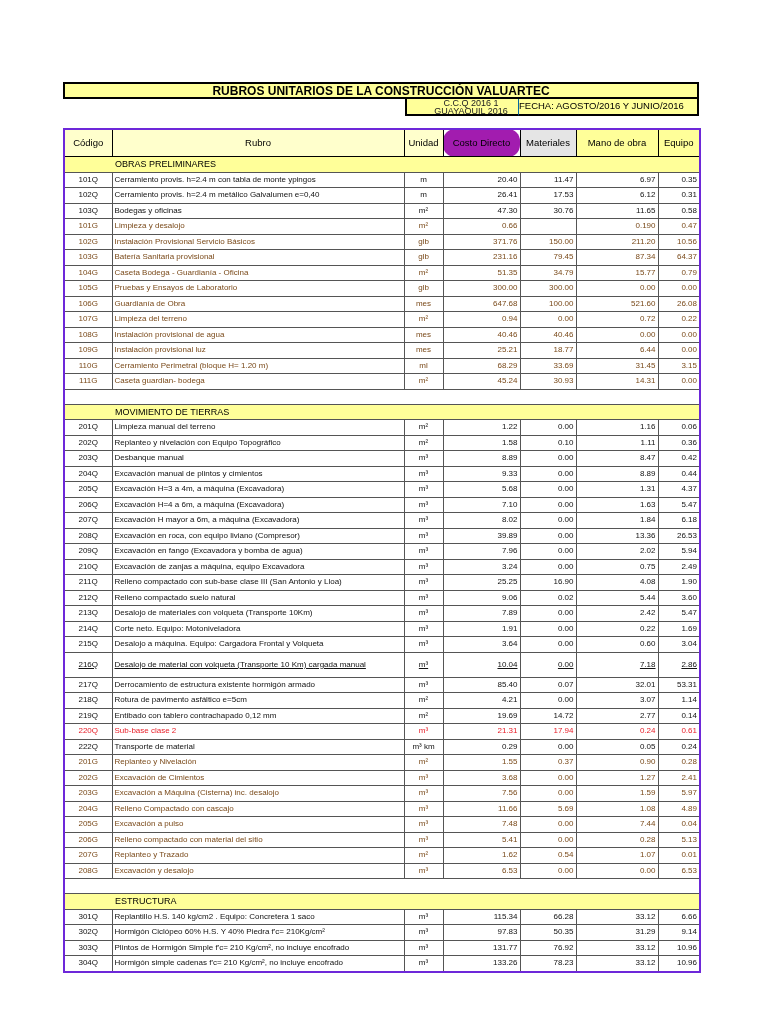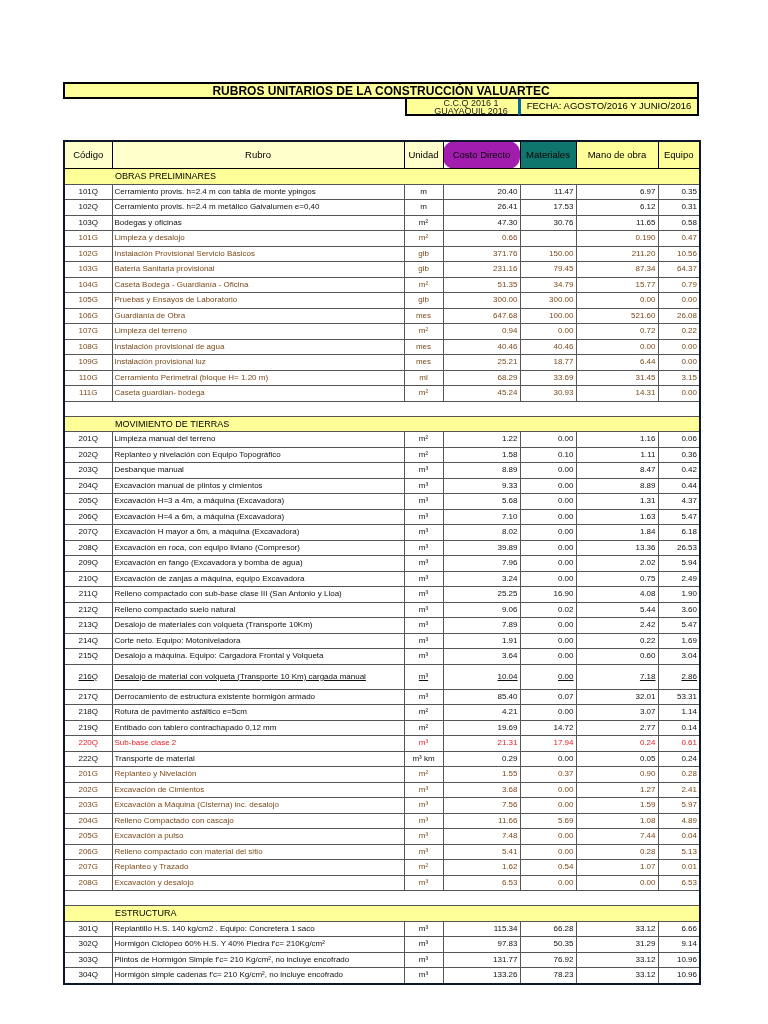--- a/index.html
+++ b/index.html
@@ -5,30 +5,30 @@
     html, body { margin: 0; padding: 0; background: #ffffff; }
     body { width: 768px; height: 1024px; position: relative; overflow: hidden;
       font-family: "Liberation Sans", sans-serif; color: #000; }
     .title-box { position: absolute; left: 63px; top: 82px; width: 636px; height: 17px;
       background: #ffff99; border: 2px solid #000; box-sizing: border-box;
       text-align: center; font-weight: bold; font-size: 12px; line-height: 14px; }
     .ccq-box { position: absolute; left: 405px; top: 99px; width: 132px; height: 17px;
       background: #ffff99; border: 2px solid #000; border-top: none; box-sizing: border-box;
       text-align: center; font-size: 9px; line-height: 8px; overflow: hidden; color: #222; }
     .fecha-box { position: absolute; left: 518px; top: 99px; width: 181px; height: 17px;
-      background: #ffff99; border: 2px solid #000; border-top: none; border-left: 3px solid #0369a1;
-      box-sizing: border-box; text-align: center; font-size: 9.5px; line-height: 14px; }
-    table.grid { position: absolute; left: 63px; top: 140px; width: 636px; border-collapse: collapse;
-      table-layout: fixed; border: 2px solid #0f172a; }
+      background: #ffff99; border: 2px solid #000; border-top: none; border-left: 1px solid #0369a1;
+      box-sizing: border-box; text-align: left; font-size: 9.5px; line-height: 14px; }
+    table.grid { position: absolute; left: 63px; top: 128px; width: 636px; border-collapse: collapse;
+      table-layout: fixed; border: 2px solid #6d28d9; }
     table.grid td, table.grid th { border: 1px solid #555; padding: 0 2px; font-size: 8px;
       white-space: nowrap; overflow: hidden; height: 14.5px; line-height: 14px; }
     table.grid th { font-weight: normal; font-size: 9.5px; height: 26px; border: 1.5px solid #000; }
     th.h-code, th.h-rubro, th.h-unit { background: #ffffcc; }
     th.h-costo { background: #a21caf; border-radius: 12px; }
-    th.h-mat { background: #0f766e; }
+    th.h-mat { background: #e5e5e5; }
     th.h-mano, th.h-equipo { background: #ffff99; }
     td.code { text-align: center; }
     td.unit { text-align: center; }
     td.num { text-align: right; font-size: 10px; }
     tr.section td { background: #ffff99; font-size: 9px; border-left: none; border-right: none; }
     tr.section td.sec-label { padding-left: 50px; }
     tr.blank td { background: #fff; height: 14px; border-left: none; border-right: none; }
     tr.tall td { height: 24px; text-decoration: underline; }
     tr.c-black td { color: #111; }
     tr.c-brown td { color: #7a4a1a; }

